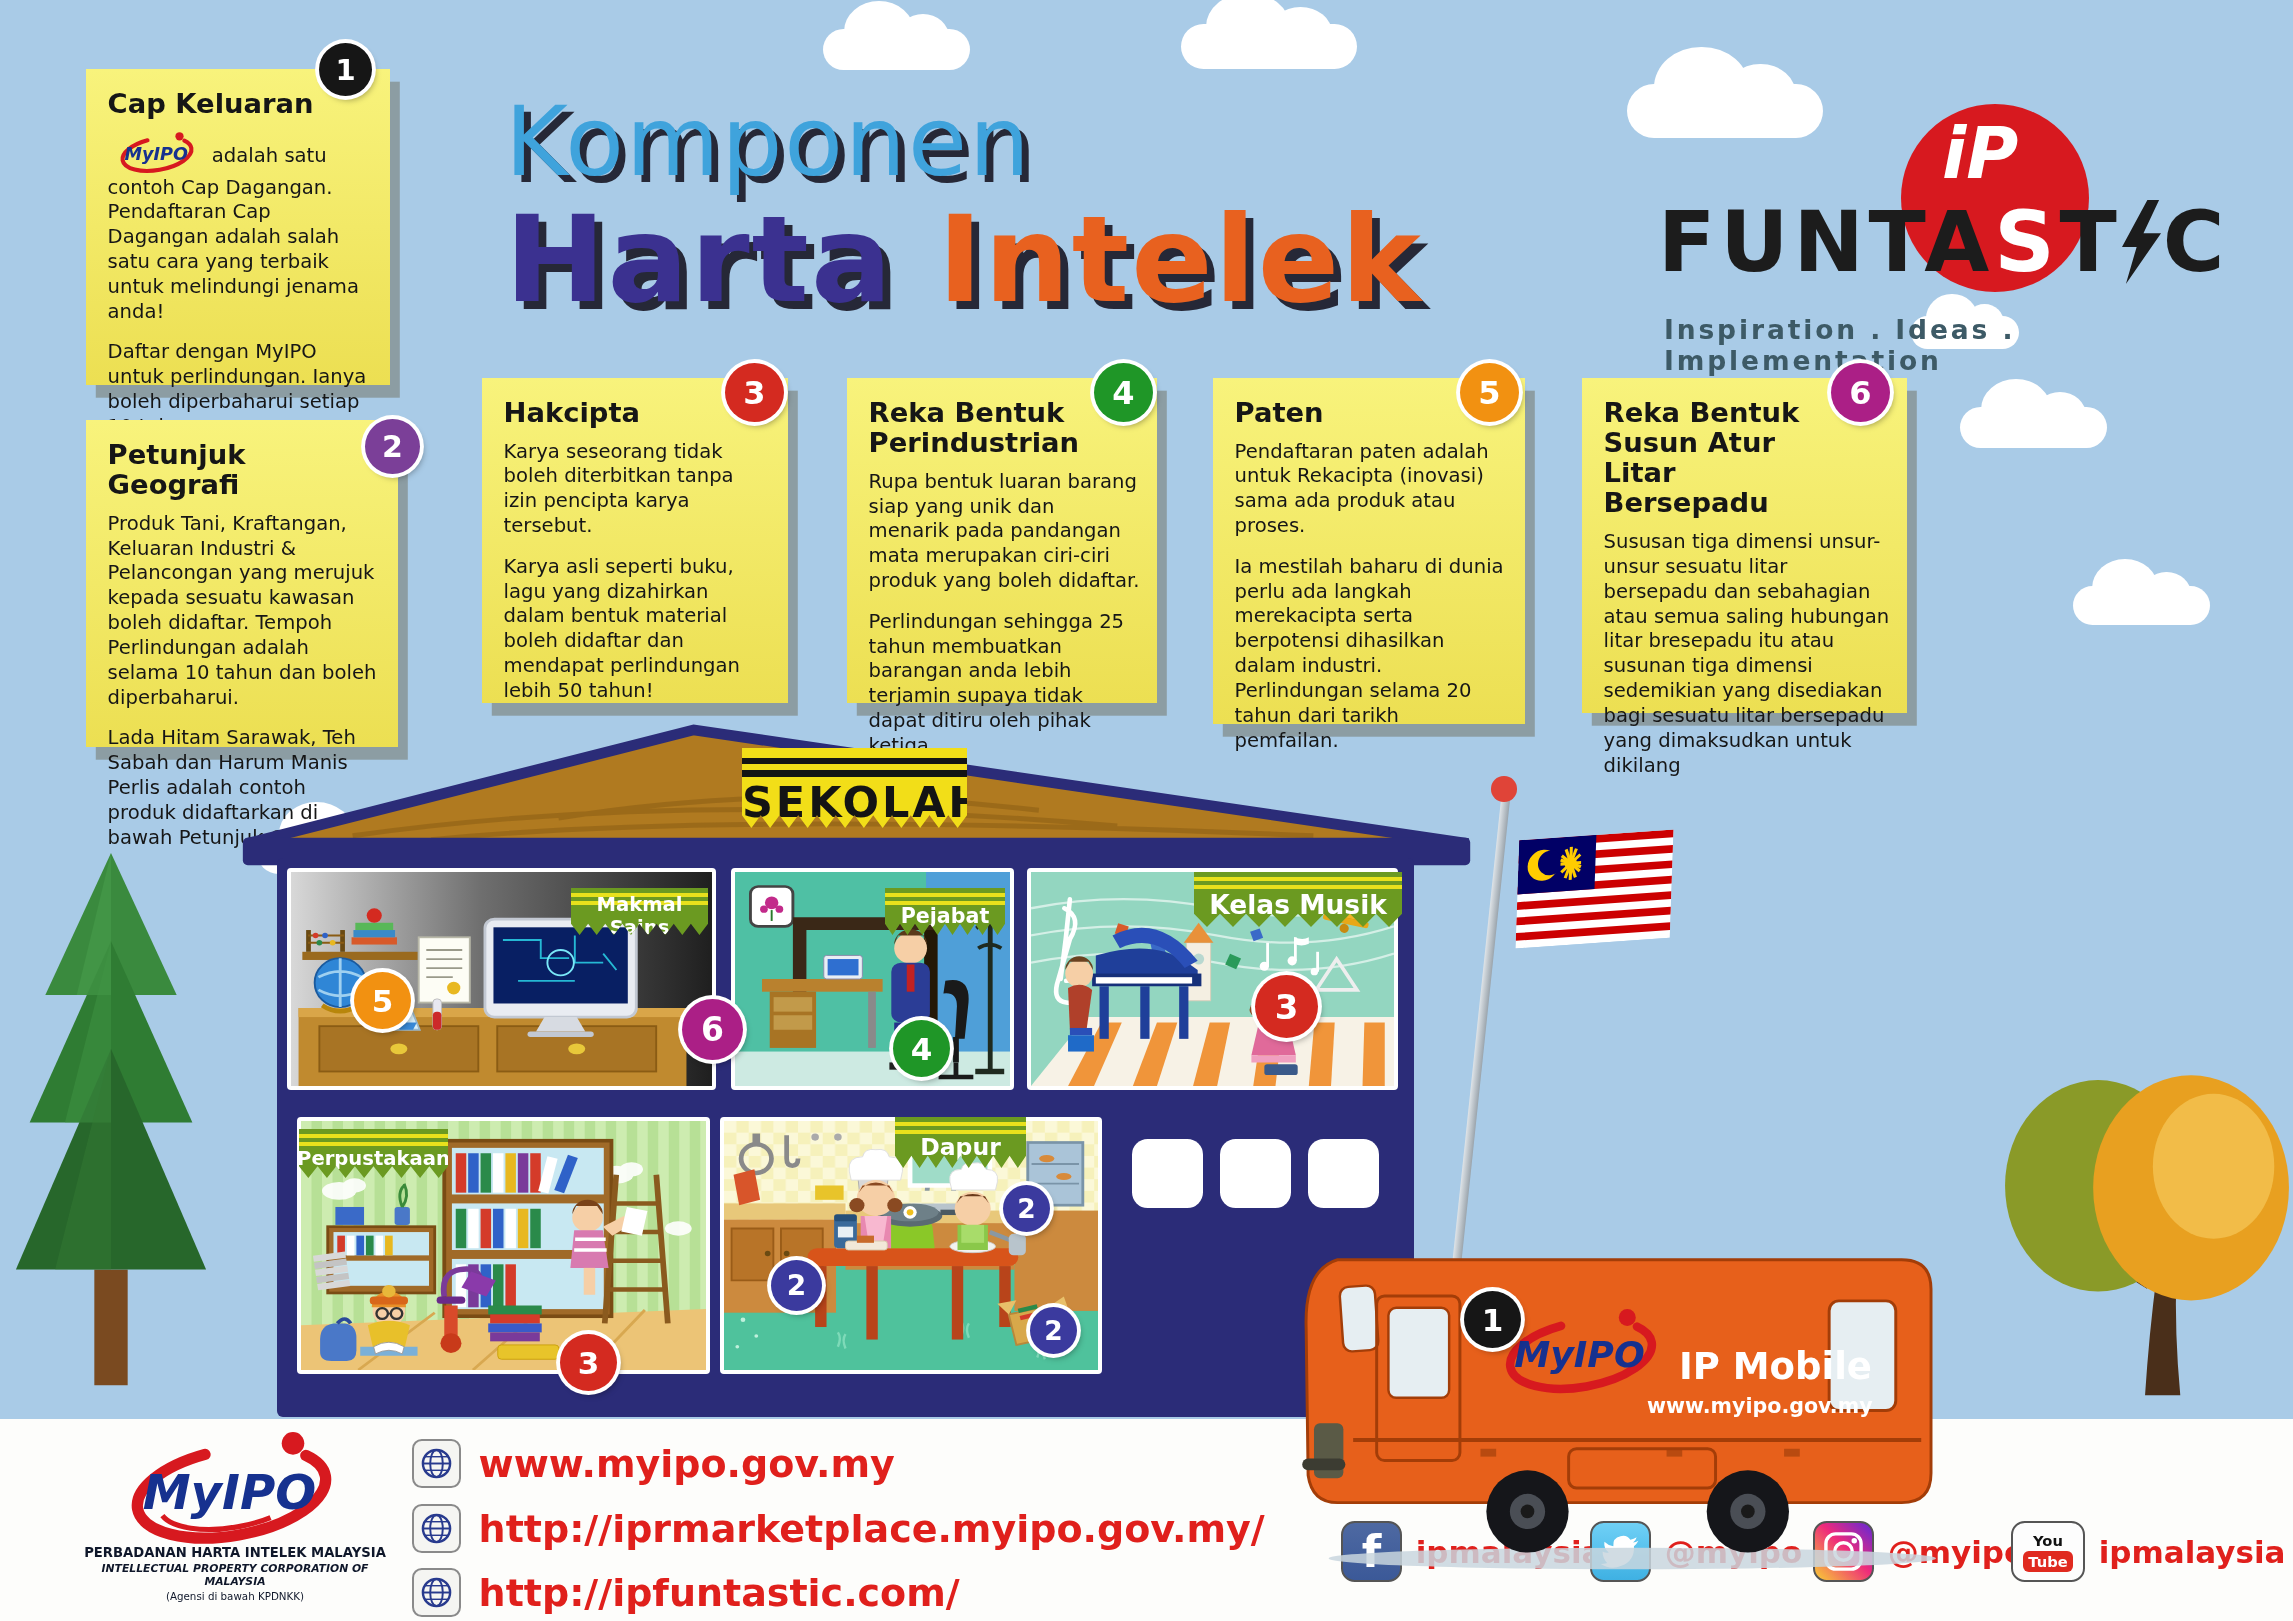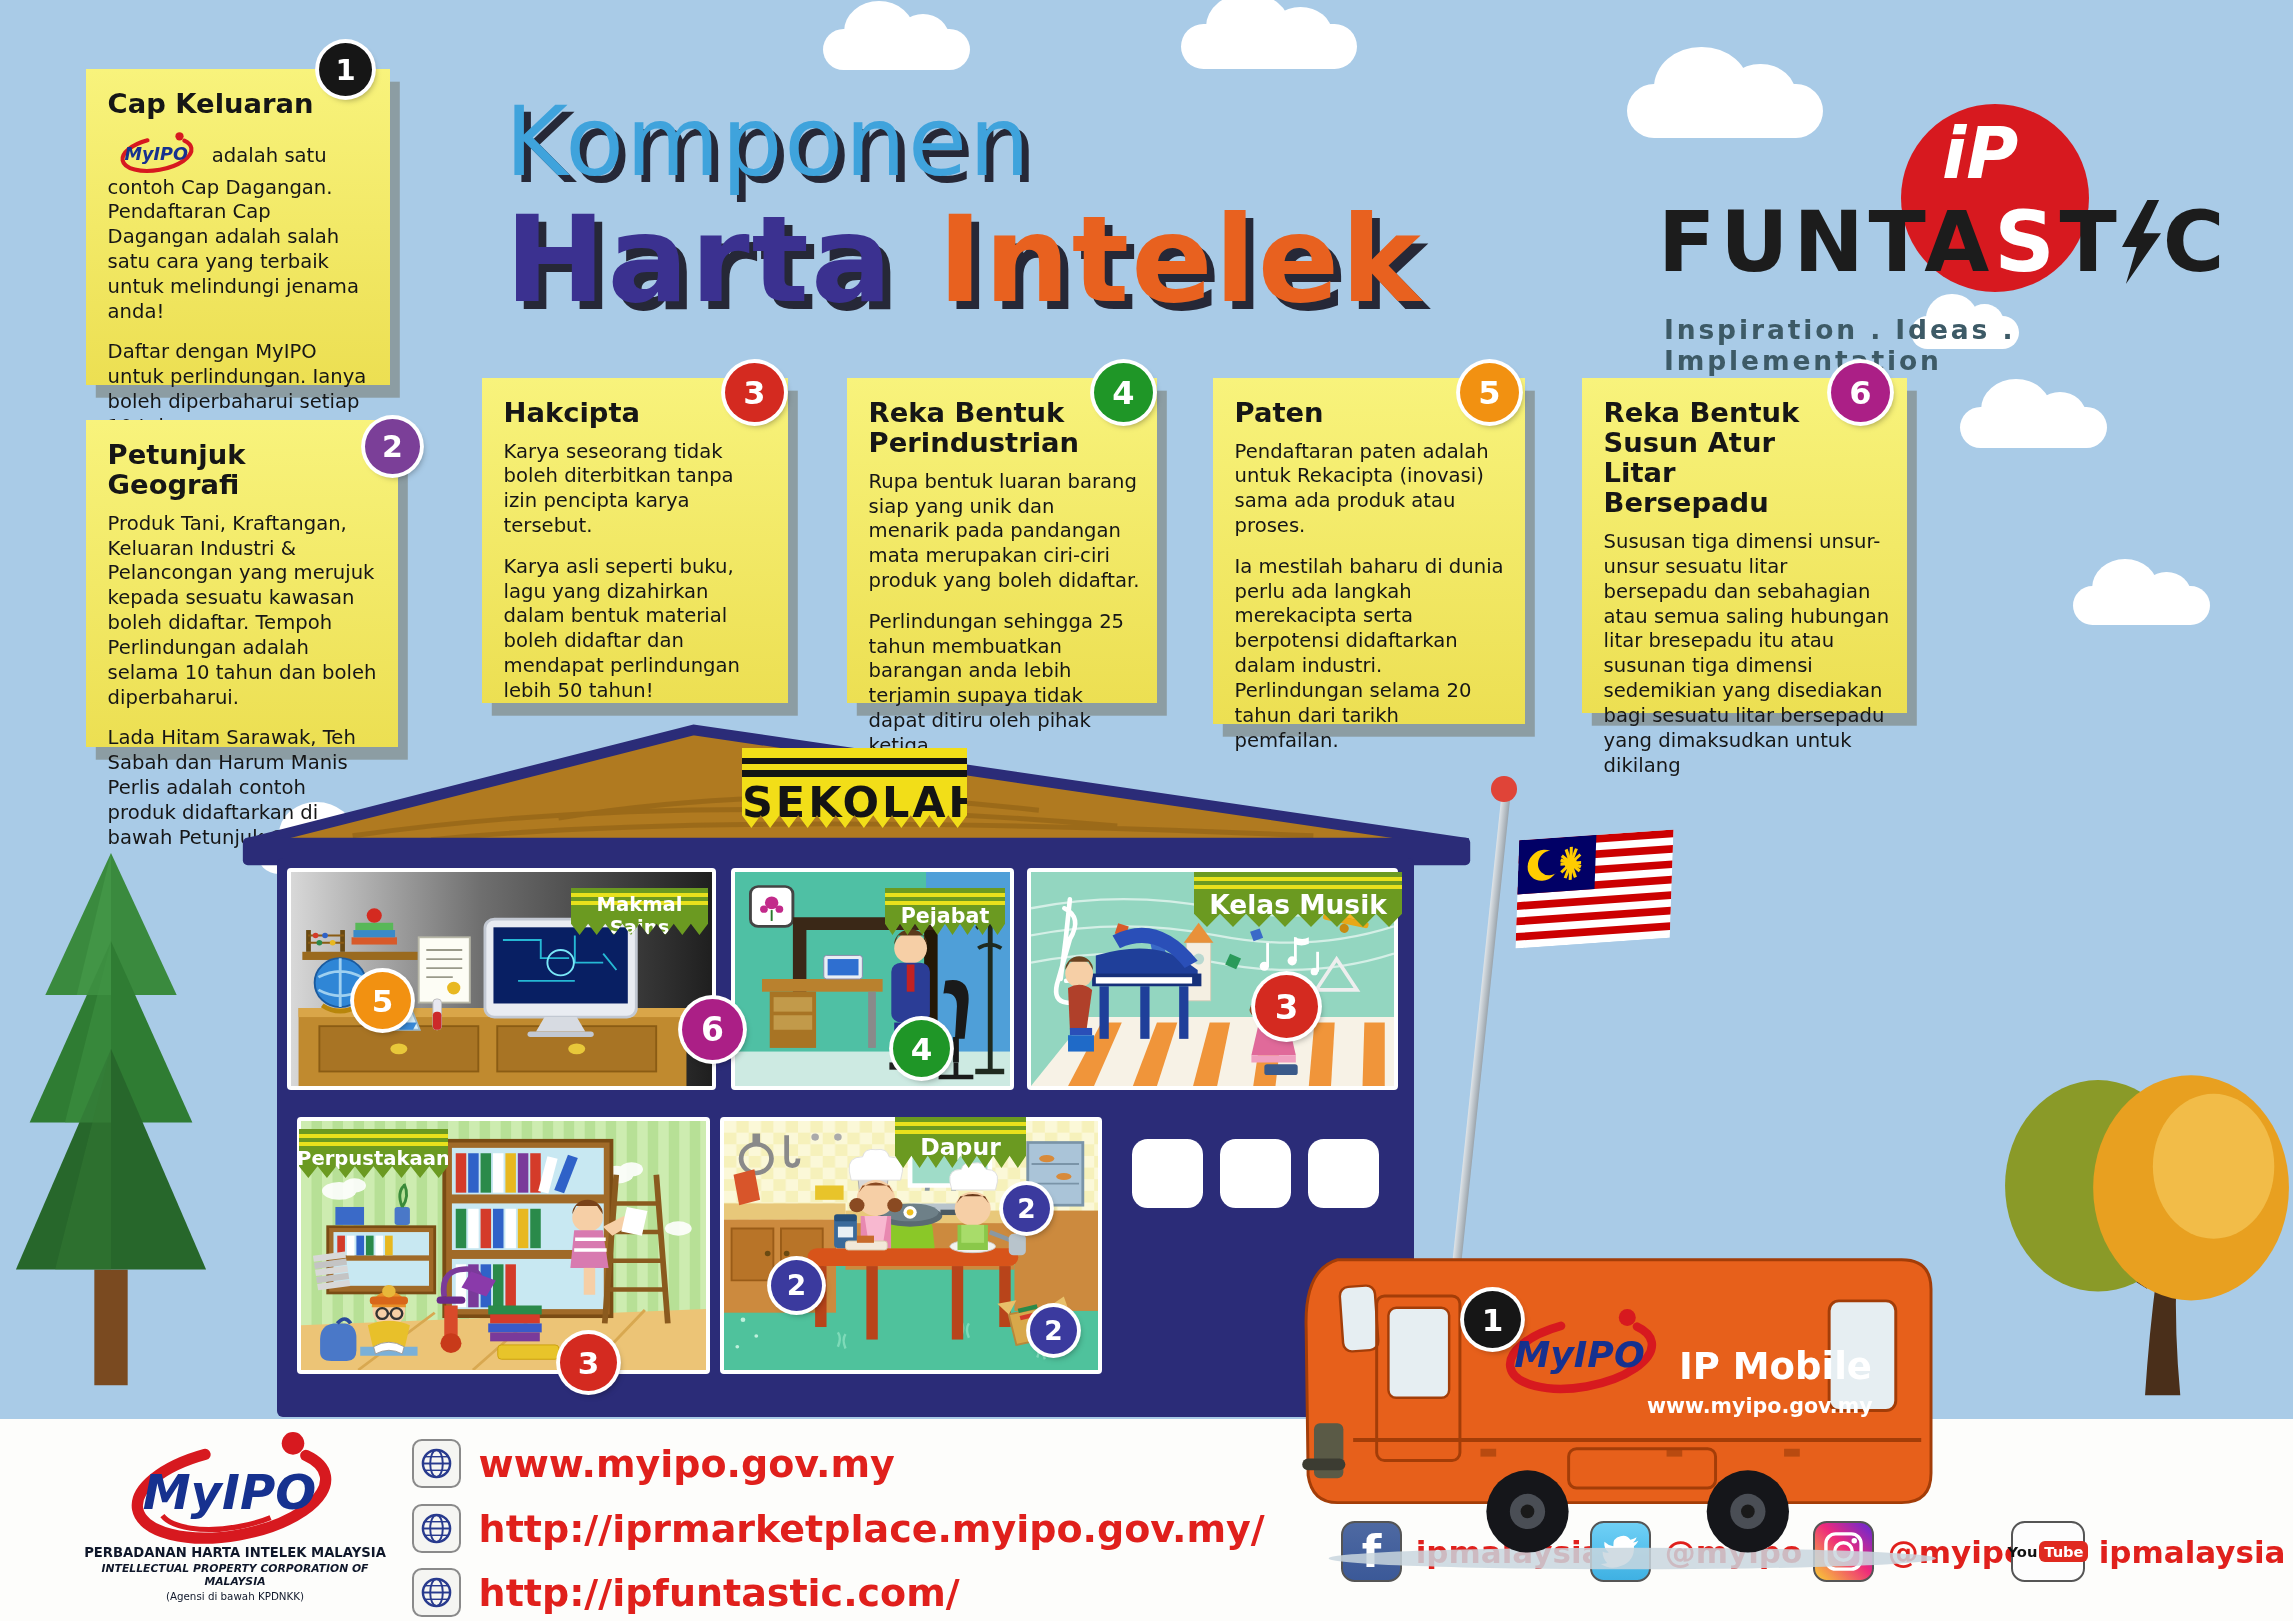--- a/index.html
+++ b/index.html
@@ -57,21 +57,21 @@
   .link-text{font-size:38px;font-weight:bold;color:#e0201c;white-space:nowrap;}
   .globe{width:45px;height:45px;border-radius:9.8px;background:#f5f5f2;border:2px solid #8a8a8a;
          display:flex;align-items:center;justify-content:center;}
   .social{position:absolute;display:flex;align-items:center;gap:13.7px;}
   .social .handle{font-size:31px;font-weight:bold;color:#e0201c;white-space:nowrap;}
   .sicon{width:61px;height:61px;border-radius:13.7px;border:2px solid #555;display:flex;
          align-items:center;justify-content:center;box-sizing:border-box;}
   .fb{background:linear-gradient(#4e69a2,#3b5998);color:#fff;font-size:45px;font-weight:bold;}
   .tw{background:linear-gradient(#6fd0f6,#3fb1e3);}
   .ig{background:linear-gradient(45deg,#f9ce34,#ee2a7b 55%,#6228d7);}
-  .yt{background:#fdfdfd;flex-direction:row;gap:2px;}
+  .yt{background:#fdfdfd;flex-direction:column;gap:2px;}
   .yt .you{font-size:14.7px;font-weight:bold;color:#111;}
   .yt .tube{font-size:14.7px;font-weight:bold;color:#fff;background:#e02a20;border-radius:5.9px;padding:2px 4.9px;}
   .org{position:absolute;left:78px;top:1545px;width:314px;text-align:center;color:#0f172a;z-index:6;}
   .org .l1{font-size:13.2px;font-weight:bold;}
   .org .l2{font-size:10.8px;font-weight:bold;font-style:italic;margin-top:2px;}
   .org .l3{font-size:10.3px;margin-top:2px;}
 </style>
 </head>
 <body>
 
@@ -134,21 +134,21 @@
 <div class="note" style="left:847px;top:378px;width:310px;height:325px;">
   <h3 style="max-width:216px;">Reka Bentuk Perindustrian</h3>
   <p>Rupa bentuk luaran barang siap yang unik dan menarik pada pandangan mata merupakan ciri-ciri produk yang boleh didaftar.</p>
   <p>Perlindungan sehingga 25 tahun membuatkan barangan anda lebih terjamin supaya tidak dapat ditiru oleh pihak ketiga.</p>
 </div>
 <div class="badge b-green" style="left:1094px;top:363px;width:59px;height:59px;font-size:32px;">4</div>
 
 <div class="note" style="left:1213px;top:378px;width:312px;height:346px;">
   <h3>Paten</h3>
   <p>Pendaftaran paten adalah untuk Rekacipta (inovasi) sama ada produk atau proses.</p>
-  <p style="margin-bottom:0;">Ia mestilah baharu di dunia perlu ada langkah merekacipta serta berpotensi didaftarkan dalam industri.</p>
+  <p style="margin-bottom:0;">Ia mestilah baharu di dunia perlu ada langkah merekacipta serta berpotensi dihasilkan dalam industri.</p>
   <p>Perlindungan selama 20 tahun dari tarikh pemfailan.</p>
 </div>
 <div class="badge b-orange" style="left:1460px;top:363px;width:59px;height:59px;font-size:32px;">5</div>
 
 <div class="note" style="left:1582px;top:378px;width:325px;height:335px;">
   <h3 style="max-width:245px;">Reka Bentuk Susun Atur Litar Bersepadu</h3>
   <p>Sususan tiga dimensi unsur-unsur sesuatu litar bersepadu dan sebahagian atau semua saling hubungan litar bresepadu itu atau susunan tiga dimensi sedemikian yang disediakan bagi sesuatu litar bersepadu yang dimaksudkan untuk dikilang</p>
 </div>
 <div class="badge b-magenta" style="left:1831px;top:363px;width:59px;height:59px;font-size:32px;">6</div>
 

